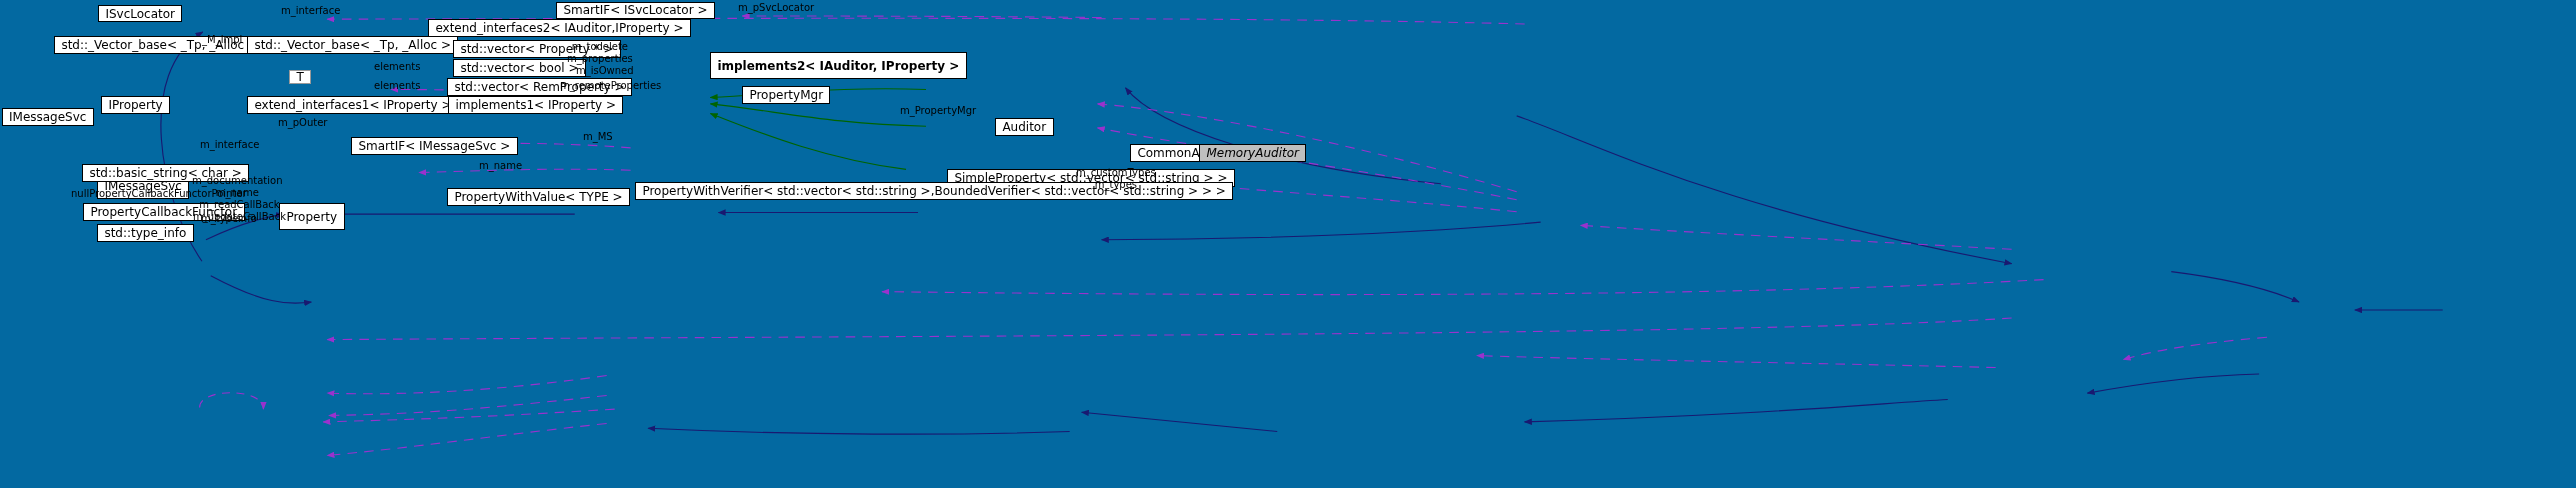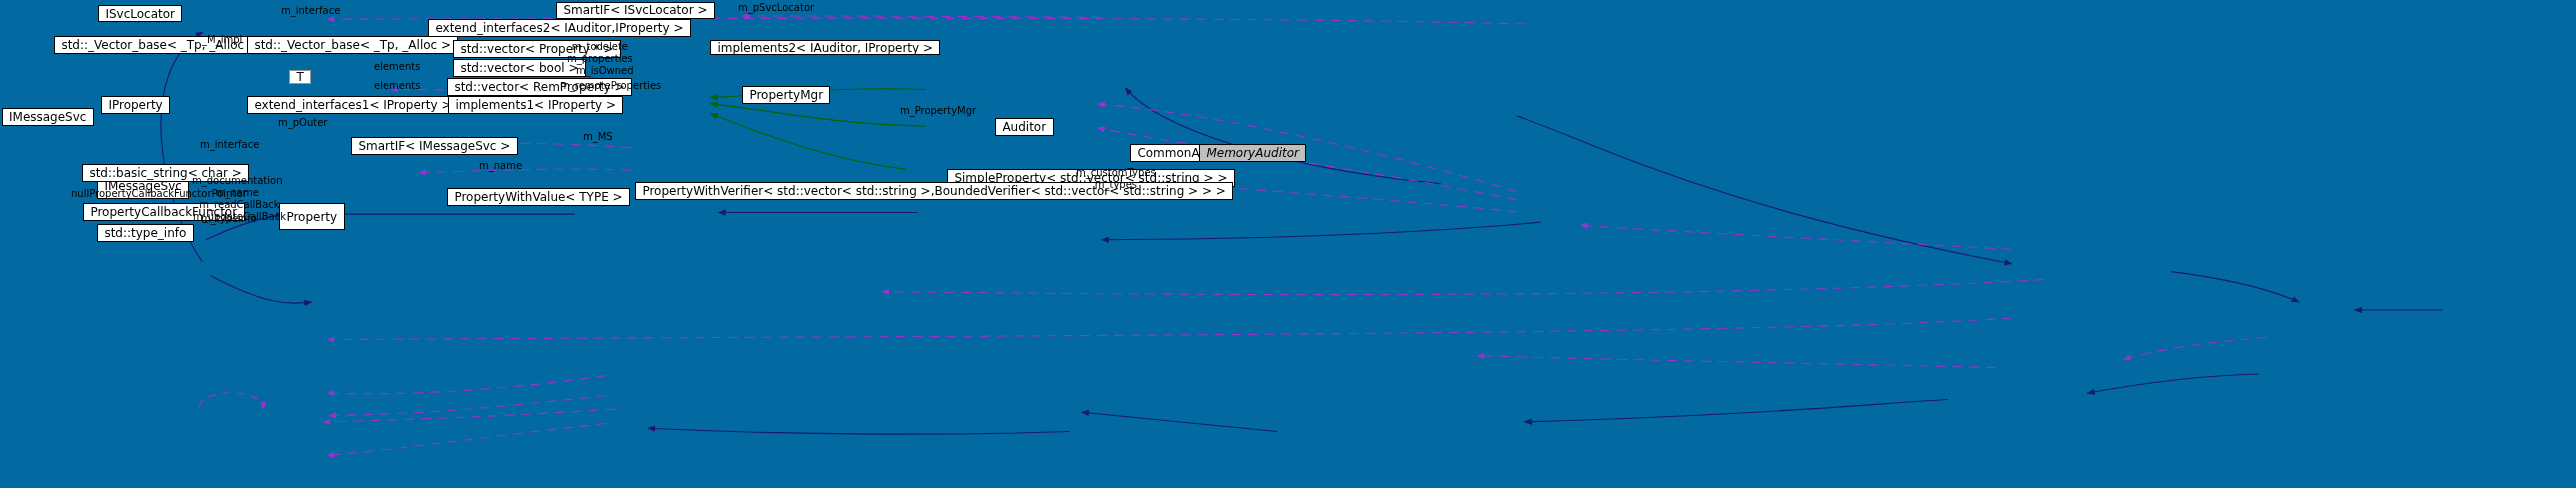--- a/index.html
+++ b/index.html
@@ -110,21 +110,21 @@
     </div>
   <div class="node" style="left: 54px; top: 36px; height: 17.6px;">
       <span>std::_Vector_base&lt; _Tp, _Alloc &gt;::_Vector_impl</span>
     </div>
   <div class="node" style="left: 247px; top: 36px; height: 17.6px;">
       <span>std::_Vector_base&lt; _Tp, _Alloc &gt;</span>
     </div>
   <div class="node" style="left: 453px; top: 40px; height: 17.6px;">
       <span>std::vector&lt; Property * &gt;</span>
     </div>
-  <div class="node" style="left: 710px; top: 40px; height: 15px;">
+  <div class="node" style="left: 710px; top: 52px; height: 27px; font-weight: bold;">
       <span>implements2&lt; IAuditor, IProperty &gt;</span>
     </div>
   <div class="node" style="left: 453px; top: 59px; height: 17.6px;">
       <span>std::vector&lt; bool &gt;</span>
     </div>
   <div class="node tparam" style="left:289px;top:70px;height:14.4px;">
       <span>T</span>
     </div>
   <div class="node" style="left: 447px; top: 78px; height: 17.6px;">
       <span>std::vector&lt; RemProperty &gt;</span>

